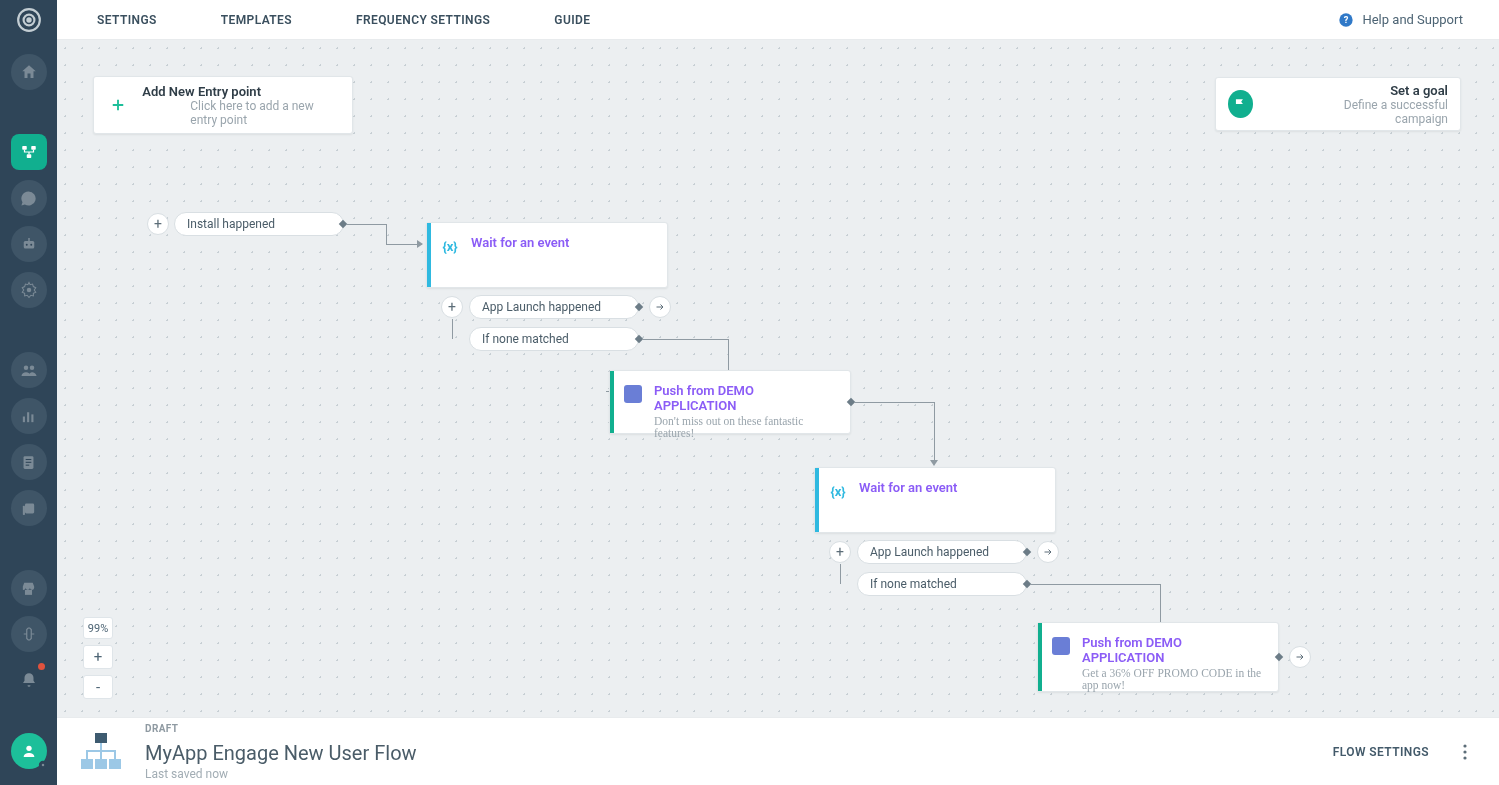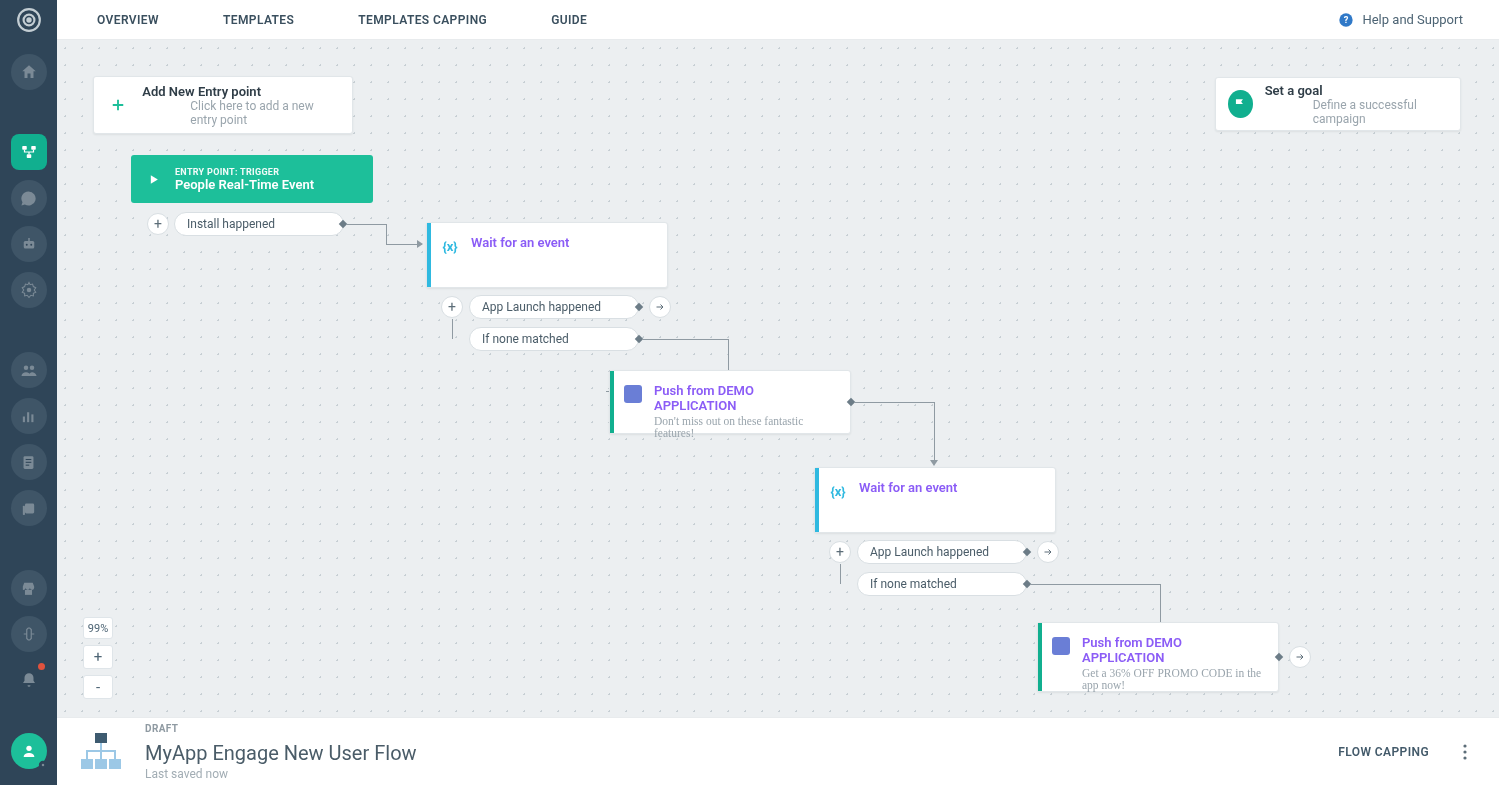--- a/index.html
+++ b/index.html
@@ -78,20 +78,21 @@
   display: flex; align-items: center; padding: 8px 14px; gap: 14px;
   cursor: pointer;
 }
 .entry-plus-box { width: 24px; height: 24px; display:flex; align-items:center; justify-content:center; color:#1dbf9a; }
 
 
 .goal-card {
   right: 38px; top: 37px; width: 246px; height: 54px;
   display: flex; align-items: center; padding: 8px 12px; gap: 12px;
   cursor: pointer;
+  text-align: right;
 }
 .goal-icon {
   width: 28px; height: 28px; border-radius: 50%;
   background: #11af8f; display:flex; align-items:center; justify-content:center; color:#fff;
 }
 
 
 .node-trigger {
   position: absolute; left: 74px; top: 115px; width: 242px; height: 48px;
   background: #1dbf9a; border-radius: 3px;
@@ -267,23 +268,23 @@
         </svg>
       <svg width="10" height="10" viewBox="0 0 24 24" style="position:absolute; right:-1px; bottom:-1px;" fill="#7b8a96">
           <circle cx="12" cy="12" r="10" fill="#2f4558"></circle>
           <circle cx="12" cy="12" r="3" fill="#7b8a96"></circle>
         </svg>
     </div>
   </div>
 </div>
 
 <div class="topnav">
-  <div class="topnav-tab">OVERVIEW</div>
+  <div class="topnav-tab">SETTINGS</div>
   <div class="topnav-tab">TEMPLATES</div>
-  <div class="topnav-tab">TEMPLATES CAPPING</div>
+  <div class="topnav-tab">FREQUENCY SETTINGS</div>
   <div class="topnav-tab">GUIDE</div>
   <div class="topnav-help">
     <svg class="help-circle" viewBox="0 0 24 24">
         <circle cx="12" cy="12" r="10" fill="#3079c8"></circle>
         <text x="12" y="17" text-anchor="middle" font-size="14" fill="#fff" font-weight="700">?</text>
       </svg>
     <span>Help and Support</span>
   </div>
 </div>
 
@@ -306,31 +307,20 @@
       <svg width="14" height="14" viewBox="0 0 24 24" fill="#fff">
           <path d="M5 3v18M5 4h12l-3 4 3 4H5"></path>
         </svg>
     </div>
     <div>
       <div class="card-title">Set a goal</div>
       <div class="card-sub">Define a successful campaign</div>
     </div>
   </div>
 
-  <div class="node-trigger">
-    <div class="play">
-      <svg width="13" height="13" viewBox="0 0 24 24" fill="#fff">
-          <path d="M7 4l13 8-13 8z"></path>
-        </svg>
-    </div>
-    <div>
-      <div class="tlabel">ENTRY POINT: TRIGGER</div>
-      <div class="ttitle">People Real-Time Event</div>
-    </div>
-  </div>
 
   <div class="circle-btn" style="left:90px; top:173px;">+</div>
   <div class="pill" style="left:117px; top:172px; width:170px;">
     <span>Install happened</span>
   </div>
   <span class="pill-rhombus" style="left:283px; top:181px;"></span>
 
   <div class="line line-h" style="left:289px; top:184px; width:40px;"></div>
   <div class="line line-v" style="left:329px; top:184px; height:20px;"></div>
   <div class="line line-h" style="left:329px; top:204px; width:36px;"></div>
@@ -443,21 +433,21 @@
       <rect x="30" y="28" width="12" height="10" fill="#9cc8e6"></rect>
       <path d="M22 12v8M22 20H8v8M22 20v8M22 20h14v8" stroke="#9cc8e6" stroke-width="2" fill="none"></path>
     </svg>
   </div>
   <div>
     <div class="status-label">DRAFT</div>
     <div class="flow-title">MyApp Engage New User Flow</div>
     <div class="flow-saved">Last saved now</div>
   </div>
   <div class="bottom-actions">
-    <div class="link-btn">FLOW CAPPING</div>
+    <div class="link-btn">FLOW SETTINGS</div>
     <div class="more-btn">
       <svg width="4" height="16" viewBox="0 0 4 16" fill="#5c6d78">
           <circle cx="2" cy="2" r="1.6"></circle>
           <circle cx="2" cy="8" r="1.6"></circle>
           <circle cx="2" cy="14" r="1.6"></circle>
         </svg>
     </div>
   </div>
 </div>
 

